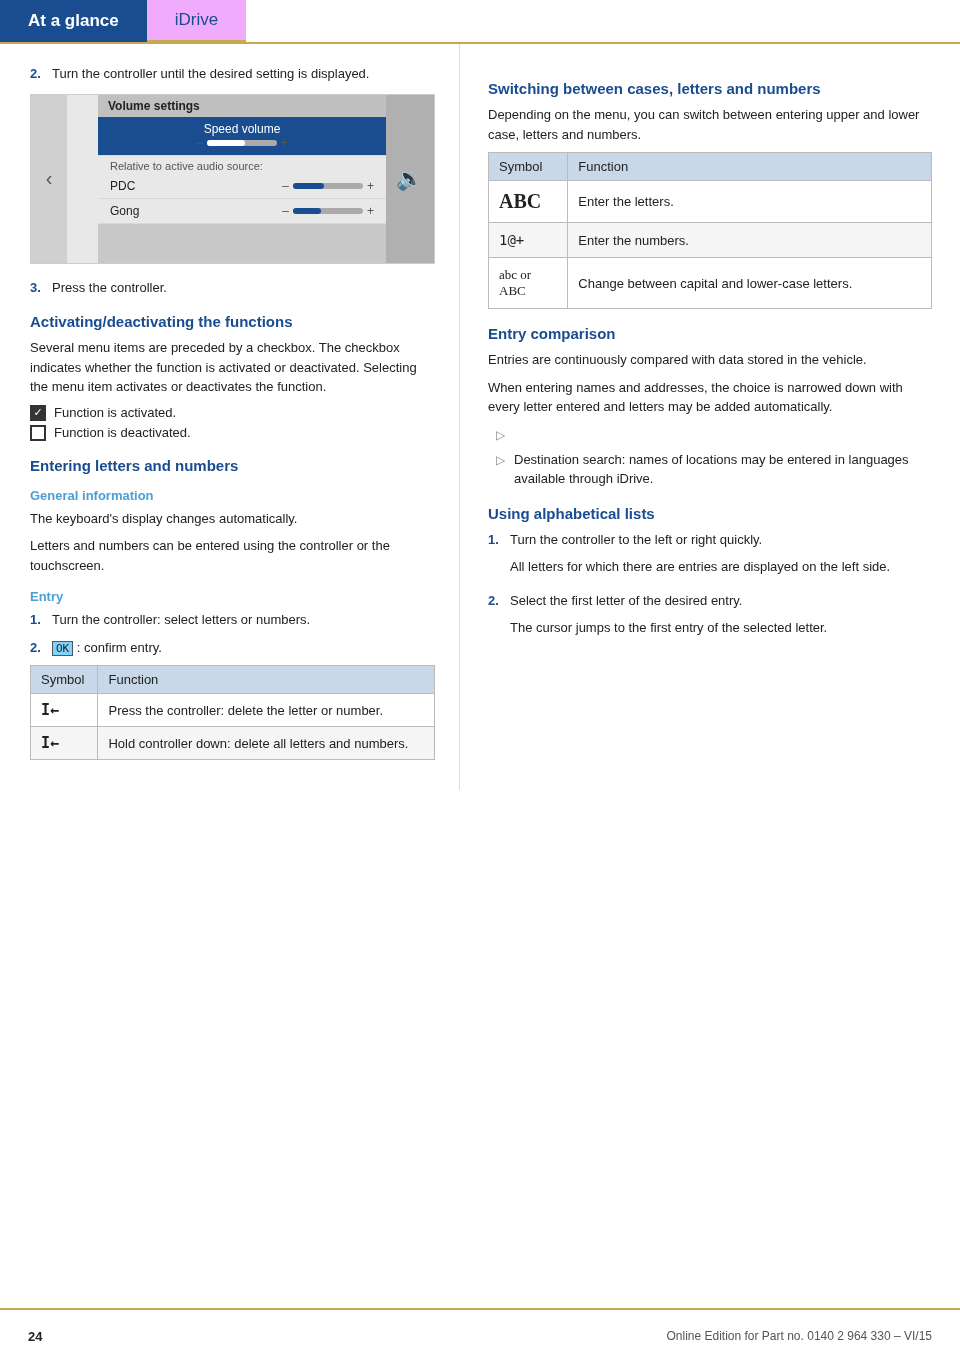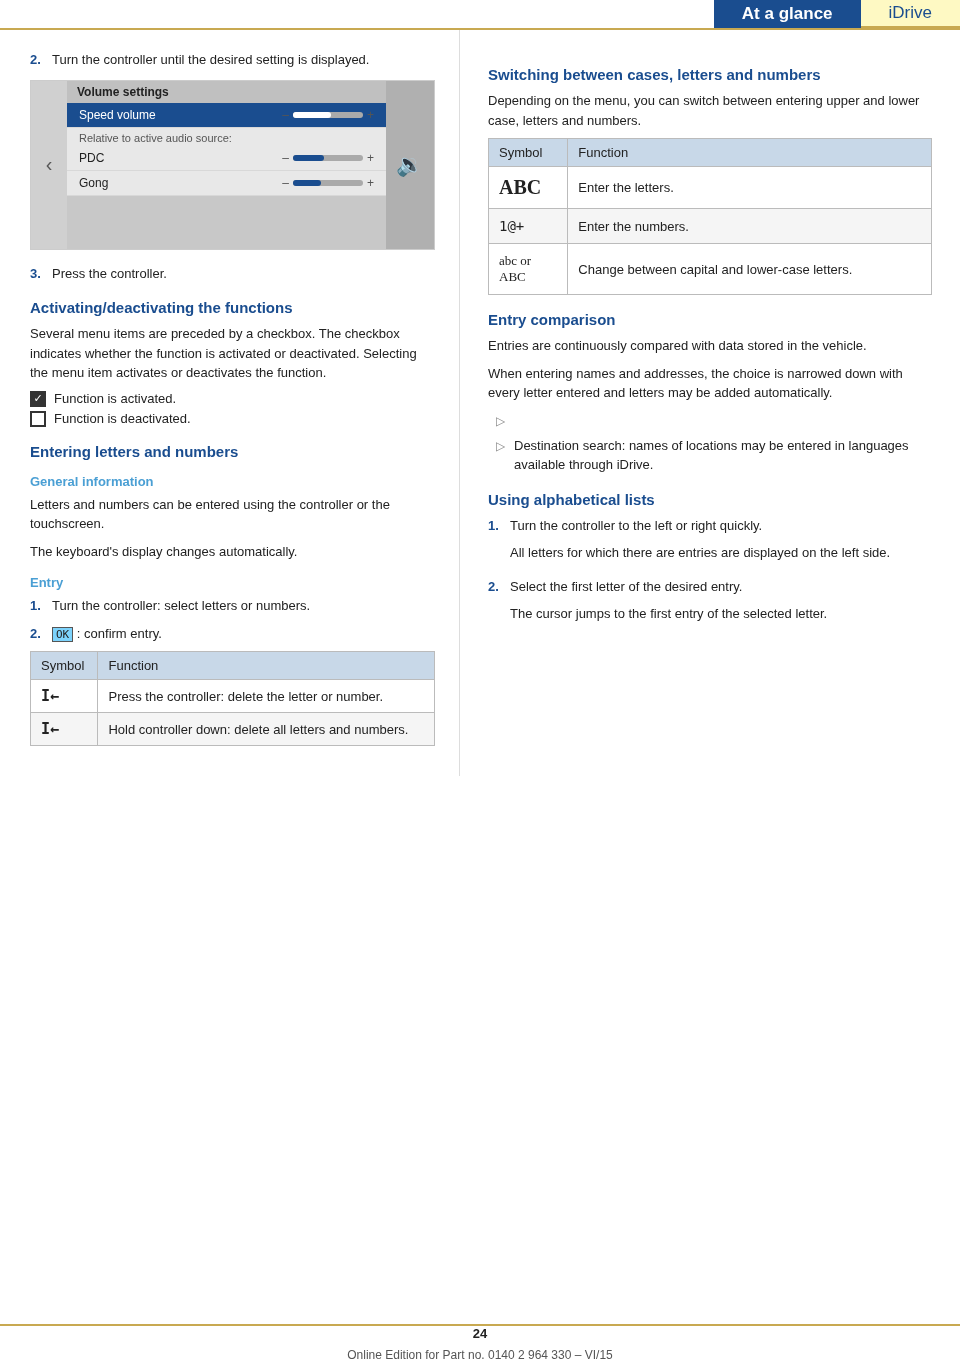--- a/index.html
+++ b/index.html
@@ -9,35 +9,34 @@
       background: #fff;
       width: 960px;
       min-height: 1362px;
       position: relative;
       color: #222;
     }
 
     
     .header {
       display: flex;
-      height: 30px;
+      height: 44px;
       border-bottom: 2px solid #c8a951;
-      justify-content: flex-end;
     }
     .tab-active {
       background: #1a4d8f;
       color: #fff;
       display: flex;
       align-items: center;
       padding: 0 28px;
       font-size: 17px;
       font-weight: bold;
     }
     .tab-inactive {
-      background: #fef9c3;
+      background: #f0abfc;
       color: #1a4d8f;
       display: flex;
       align-items: center;
       padding: 0 28px;
       font-size: 17px;
       border-bottom: 2px solid #c8a951;
     }
 
     
     .main-content {
@@ -125,38 +124,40 @@
       background: #d0d0d0;
       font-size: 20px;
       color: #555;
       cursor: pointer;
     }
     .vol-img-area {
       flex: 1;
       background: #e8e8e8;
       display: flex;
       flex-direction: column;
+      padding-left: 31px;
     }
     .vol-title-bar {
       background: #c0c0c0;
       padding: 4px 10px;
       font-size: 12px;
       color: #222;
       font-weight: bold;
     }
     .vol-row {
       display: flex;
       align-items: center;
       padding: 5px 12px;
       border-bottom: 1px solid #d8d8d8;
       font-size: 12px;
     }
     .vol-row.selected {
       background: #1a4d8f;
       color: #fff;
+      flex-direction: column;
     }
     .vol-row-label {
       flex: 1;
     }
     .vol-slider-area {
       display: flex;
       align-items: center;
       gap: 4px;
     }
     .vol-minus, .vol-plus {
@@ -288,29 +289,28 @@
       font-family: monospace;
       display: inline-block;
     }
 
     
     .footer {
       position: absolute;
       bottom: 0;
       left: 0;
       right: 0;
-      height: 38px;
+      height: 54px;
       border-top: 2px solid #c8a951;
       display: flex;
       align-items: center;
       justify-content: space-between;
       padding: 0 28px;
       font-size: 12px;
       color: #555;
-      flex-direction: column;
     }
     .page-number {
       font-size: 13px;
       color: #222;
       font-weight: bold;
     }
 
     .ok-sym {
       font-family: monospace;
       font-size: 11px;
@@ -404,22 +404,22 @@
       <span>Function is activated.</span>
     </div>
     <div class="checkbox-row">
       <div class="checkbox-unchecked"></div>
       <span>Function is deactivated.</span>
     </div>
 
     <div class="section-heading">Entering letters and numbers</div>
 
     <div class="sub-heading">General information</div>
+    <p>The keyboard's display changes automatically.</p>
     <p>Letters and numbers can be entered using the controller or the touchscreen.</p>
-    <p>The keyboard's display changes automatically.</p>
 
     <div class="sub-heading">Entry</div>
 
     <div class="numbered-item">
       <span class="num">1.</span>
       <span class="content">Turn the controller: select letters or numbers.</span>
     </div>
     <div class="numbered-item">
       <span class="num">2.</span>
       <span class="content">

